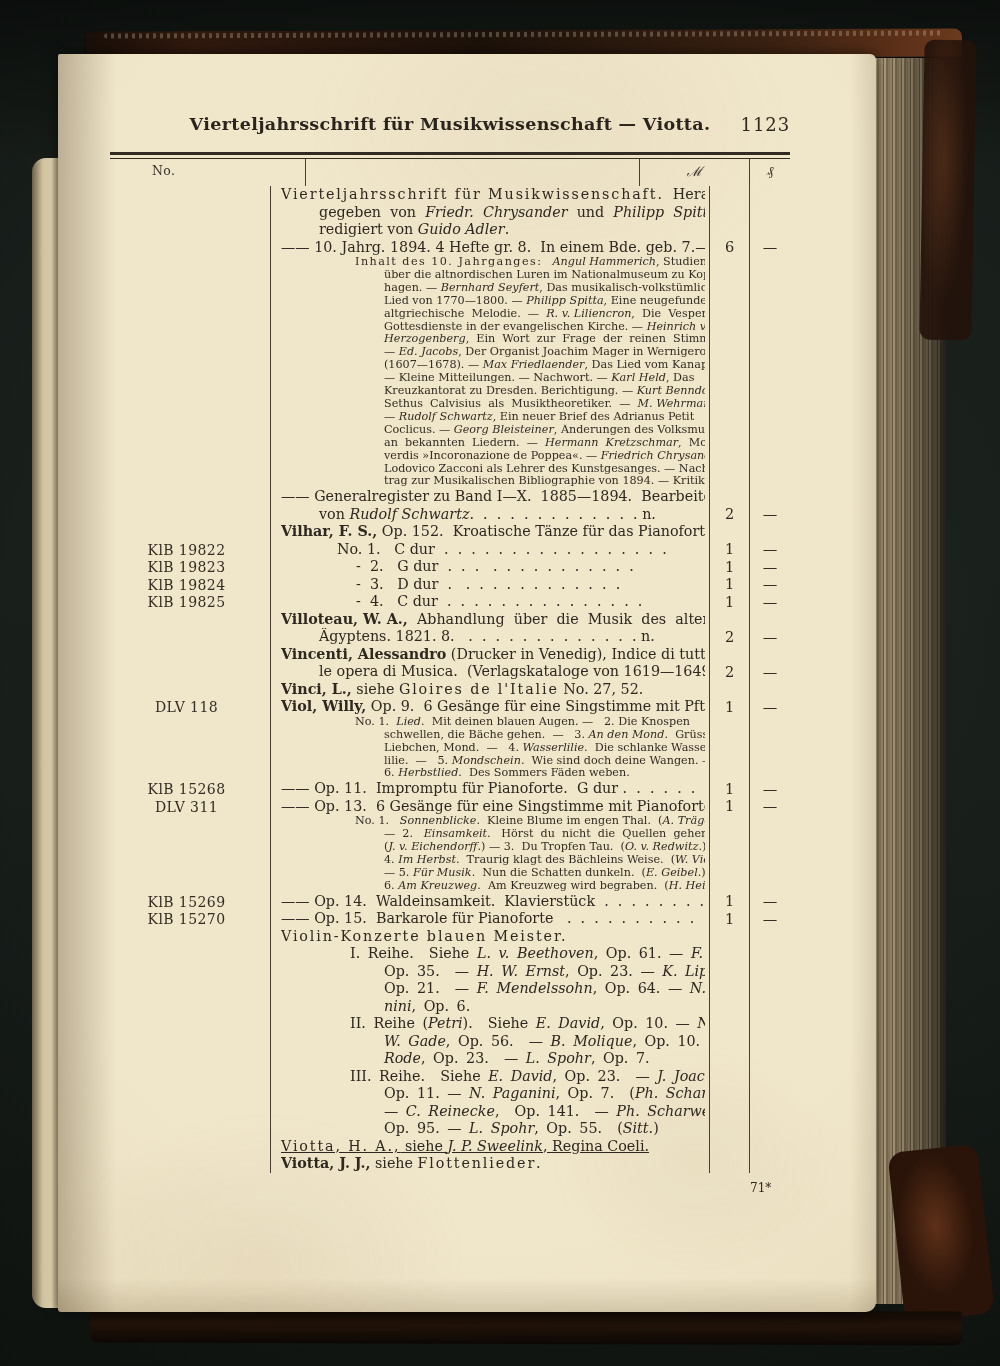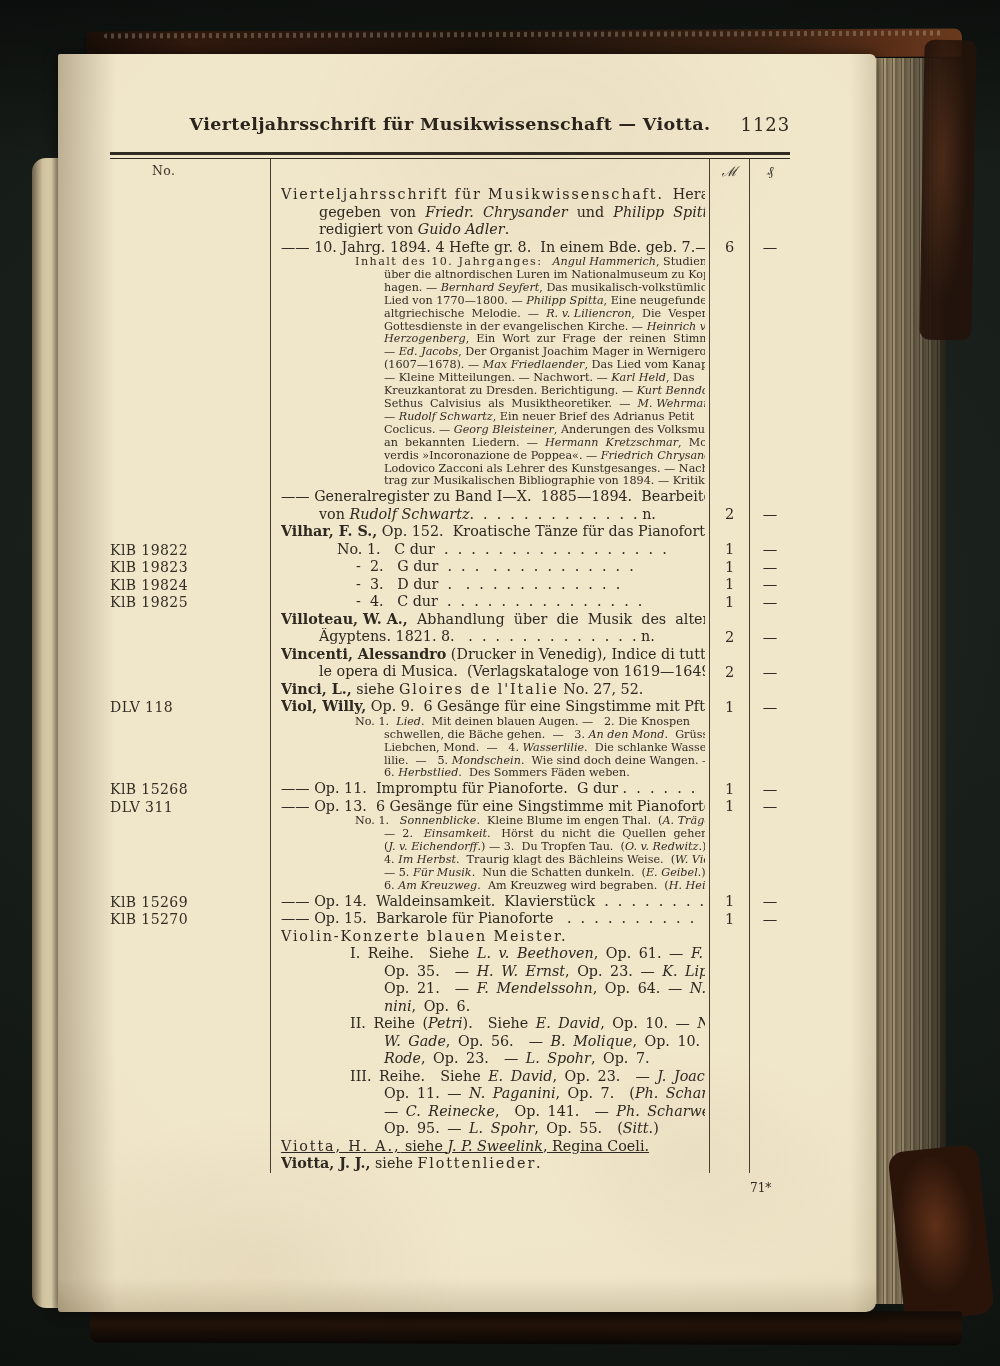--- a/index.html
+++ b/index.html
@@ -70,34 +70,34 @@
   .page-title{
     text-align:center;font-weight:bold;font-size:17.5px;letter-spacing:.02em;
     padding-top:4px;color:#2a241c;
   }
   .page-num{position:absolute;right:0;top:4px;font-size:18px;letter-spacing:.05em;}
   .dbl-rule{height:3px;border-top:3px solid #322b22;border-bottom:1px solid #322b22;margin-top:6px;}
   
   .tbl{width:680px;}
   .trow{display:flex;align-items:stretch;}
   .cell-no{
-    width:160px;flex:0 0 160px;text-align:left;padding:1px 7px 0 0;box-sizing:border-box;
+    width:160px;flex:0 0 160px;text-align:center;padding:1px 7px 0 0;box-sizing:border-box;
     font-size:14px;letter-spacing:.03em;color:#332c23;
   }
   .cell-main{
     flex:1 1 auto;min-width:0;box-sizing:border-box;
     border-left:1px solid #473e32;border-right:1px solid #473e32;
     padding:0 4px 0 10px;
   }
   .cell-m{width:39px;flex:0 0 39px;display:flex;align-items:flex-end;justify-content:center;
     font-size:14.5px;padding-bottom:1px;}
   .cell-pf{width:40px;flex:0 0 40px;border-left:1px solid #473e32;display:flex;align-items:flex-end;
     justify-content:center;font-size:14.5px;padding-bottom:1px;}
   .hdr .cell-no{font-size:12.5px;padding-top:4px;text-align:left;padding-left:42px;color:#3a332a;}
-  .hdr{height:27px;}
+  .hdr{height:27px;gap:35px;}
   .hdr .cell-m,.hdr .cell-pf{align-items:flex-start;font-style:italic;font-size:13.5px;padding-top:3px;}
   .line{white-space:pre;overflow:hidden;font-size:14.3px;line-height:17.5px;}
   .small .line{font-size:11.2px;line-height:12.9px;color:#332c23;}
   .reihe-line{word-spacing:3px;}
   .seg-i{font-style:italic;}
   .seg-b{font-weight:bold;}
   .seg-s{letter-spacing:.13em;text-align:center;}
   
   .foot{position:relative;margin-top:8px;height:20px;}
   .publisher{text-align:center;font-size:12.3px;letter-spacing:.08em;color:#3a332a;}

